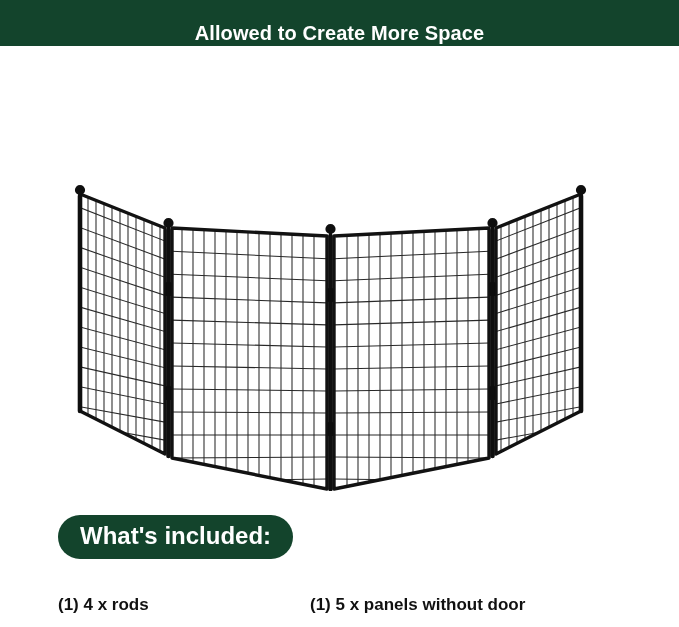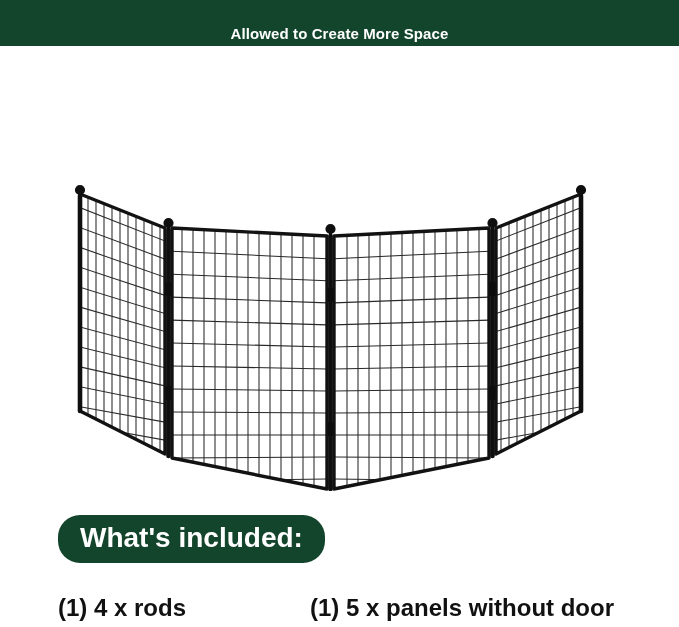--- a/index.html
+++ b/index.html
@@ -18,21 +18,21 @@
     width: 679px;
     height: 46px;
     background: #13442c;
     display: flex;
     align-items: center;
     justify-content: center;
     box-sizing: border-box;
   }
   .banner-title {
     color: #ffffff;
-    font-size: 15px;
+    font-size: 20px;
     font-weight: bold;
     letter-spacing: 0.1px;
     text-align: center;
     line-height: 1;
     margin-top: 20px;
   }
   .product-area {
     position: relative;
     width: 679px;
     height: 445px;
@@ -48,36 +48,36 @@
     position: absolute;
     left: 58px;
     top: 515px;
     background: #13442c;
     border-radius: 22px;
     padding: 9px 22px 11px 22px;
     box-sizing: border-box;
   }
   .included-pill-label {
     color: #ffffff;
-    font-size: 28px;
+    font-size: 24px;
     font-weight: bold;
     line-height: 1;
     white-space: nowrap;
   }
   .items-row {
     position: absolute;
     left: 0;
     top: 596px;
     width: 679px;
     height: 31px;
   }
   .item {
     position: absolute;
     color: #111111;
-    font-size: 24px;
+    font-size: 17px;
     font-weight: bold;
     line-height: 1;
     white-space: nowrap;
   }
   .item-1 { left: 58px; top: 0; }
   .item-2 { left: 310px; top: 0; }
 </style>
 </head>
 <body>
 

